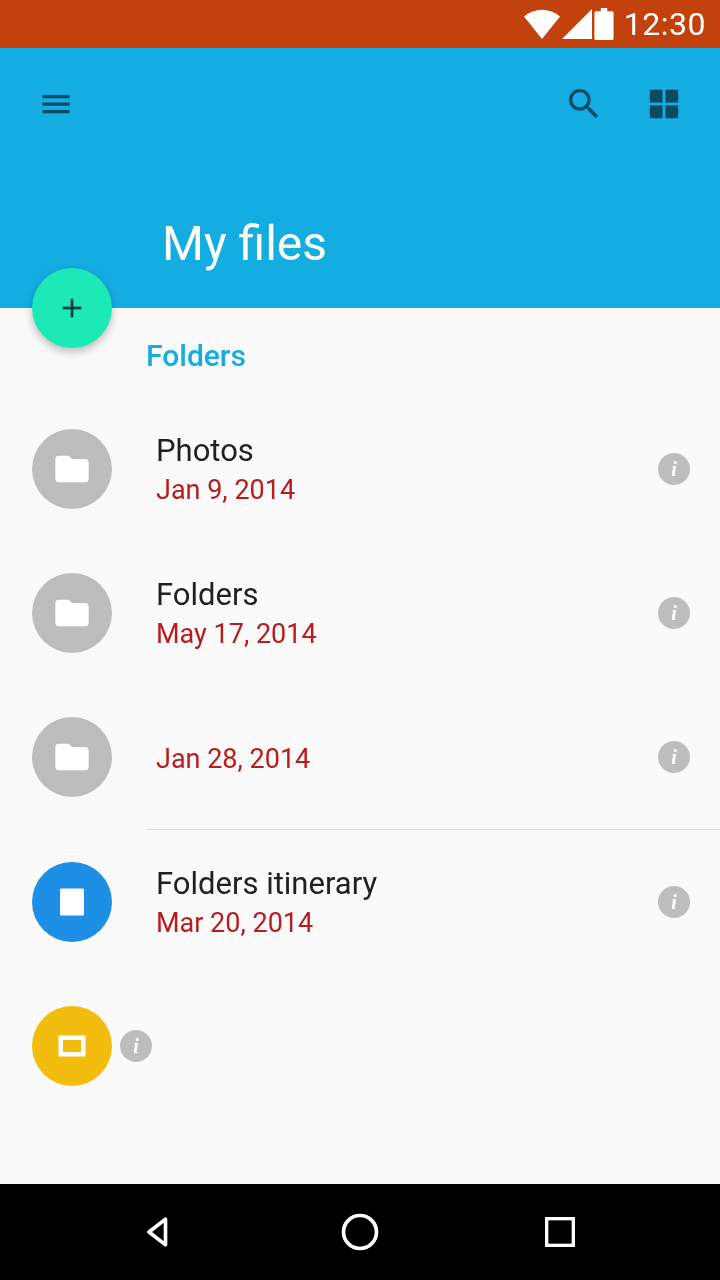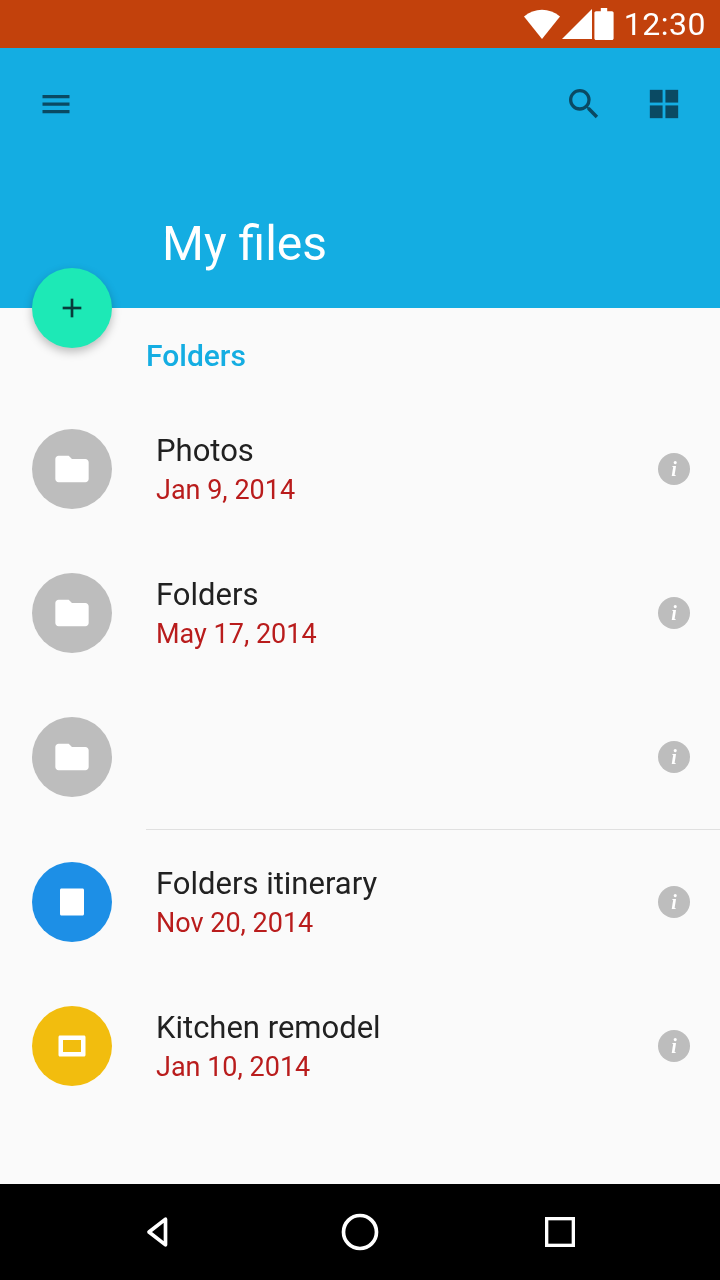--- a/index.html
+++ b/index.html
@@ -263,53 +263,50 @@
       </div>
   </div>
 
   <div class="list-item">
     <div class="avatar avatar-grey">
       <svg width="40" height="40" viewBox="0 0 24 24">
           <path fill="#fff" d="M10 4H4c-1.1 0-2 .9-2 2v12c0 1.1.9 2 2 2h16c1.1 0 2-.9 2-2V8c0-1.1-.9-2-2-2h-8l-2-2z"></path>
         </svg>
     </div>
     <div class="item-text">
+      <div class="item-subtitle">Jan 28, 2014</div>
     </div>
     <div class="info-btn">
         <div class="info-circle">i</div>
       </div>
   </div>
 
   <div class="divider"></div>
 
 
   <div class="list-item">
     <div class="avatar avatar-blue">
       <svg width="36" height="36" viewBox="0 0 24 24">
           <path fill="#fff" d="M5 3h14c.6 0 1 .4 1 1v16c0 .6-.4 1-1 1H5c-.6 0-1-.4-1-1V4c0-.6.4-1 1-1zm3 5h8v2H8zm0 4h8v2H8zm0 4h5v2H8z"></path>
         </svg>
     </div>
     <div class="item-text">
       <div class="item-title">Folders itinerary</div>
-      <div class="item-subtitle">Nov 20, 2014</div>
+      <div class="item-subtitle">Mar 20, 2014</div>
     </div>
     <div class="info-btn">
         <div class="info-circle">i</div>
       </div>
   </div>
 
   <div class="list-item">
     <div class="avatar avatar-yellow">
       <svg width="36" height="36" viewBox="0 0 24 24">
           <path fill="#fff" d="M4 5h16c.6 0 1 .4 1 1v12c0 .6-.4 1-1 1H4c-.6 0-1-.4-1-1V6c0-.6.4-1 1-1zm2 3v8h12V8H6z"></path>
         </svg>
-    </div>
-    <div class="item-text">
-      <div class="item-title">Kitchen remodel</div>
-      <div class="item-subtitle">Jan 10, 2014</div>
     </div>
     <div class="info-btn">
         <div class="info-circle">i</div>
       </div>
   </div>
 
 </div>
 
 <div class="nav-bar">
   <div class="nav-btn">

